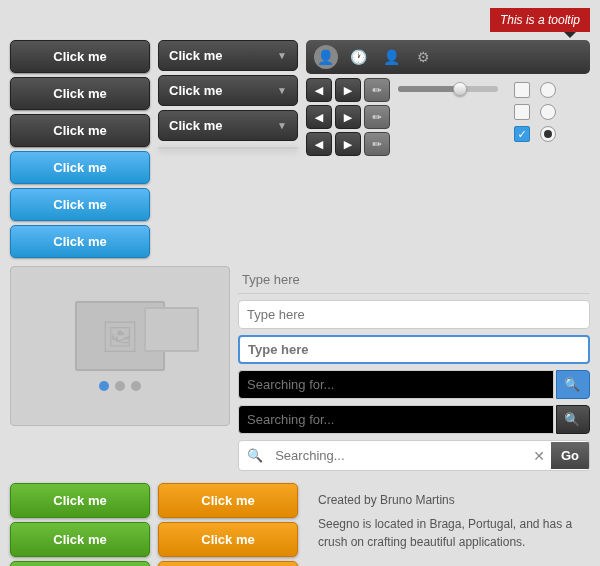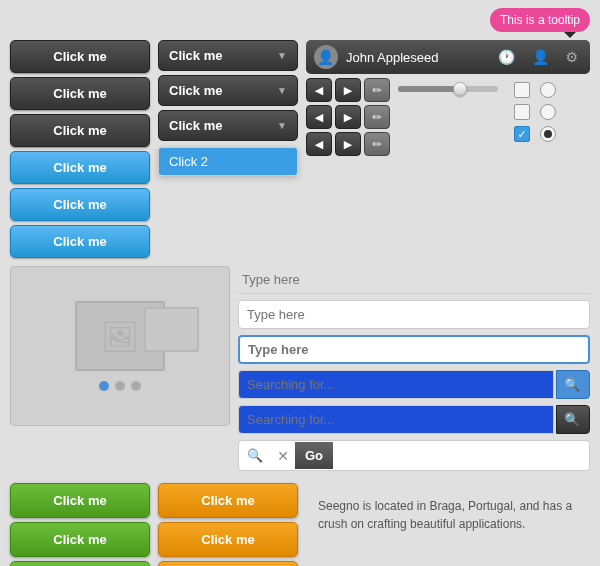--- a/index.html
+++ b/index.html
@@ -20,26 +20,27 @@
       display: flex;
       flex-direction: column;
       gap: 8px;
     }
 
     
     .tooltip-box {
       position: absolute;
       top: 8px;
       right: 10px;
-      background: #ec4899;
+      background: #b91c1c;
       color: #fff;
       font-size: 12px;
       padding: 5px 10px;
-      border-radius: 12px;
+      border-radius: 0;
       z-index: 100;
+      font-style: italic;
     }
     .tooltip-box::after {
       content: '';
       position: absolute;
       bottom: -6px;
       right: 14px;
       border-left: 6px solid transparent;
       border-right: 6px solid transparent;
       border-top: 6px solid #2a2a2a;
     }
@@ -393,21 +394,21 @@
       width: 100%;
       font-weight: bold;
     }
 
     .search-row {
       display: flex;
       gap: 2px;
       align-items: center;
     }
     .search-input {
-      background: #1d4ed8;
+      background: #000000;
       border: 1px solid #ccc;
       border-radius: 4px 0 0 4px;
       padding: 6px 8px;
       font-size: 13px;
       color: #bbb;
       outline: none;
       flex: 1;
     }
     .search-btn-blue {
       background: #4a90d9;
@@ -559,31 +560,29 @@
       </div>
       <div class="dropdown-btn">
         <span>Click me</span>
         <span class="dropdown-arrow">▼</span>
       </div>
       <div class="dropdown-btn">
         <span>Click me</span>
         <span class="dropdown-arrow">▼</span>
       </div>
       <div class="dropdown-menu">
-        <div class="dropdown-item selected">Click 2</div>
       </div>
     </div>
 
     <div class="right-col">
 
       <div class="nav-bar">
         <div class="nav-avatar">
           <span>👤</span>
         </div>
-        <span class="nav-name">John Appleseed</span>
         <span class="nav-icon">🕐</span>
         <span class="nav-icon">👤</span>
         <span class="nav-icon">⚙</span>
       </div>
 
       <div class="controls-row">
         <div class="arrow-grid">
           <div class="arrow-row">
             <div class="arrow-btn">◀</div>
             <div class="arrow-btn">▶</div>
@@ -646,20 +645,21 @@
         <button class="search-btn-blue">🔍</button>
       </div>
 
       <div class="search-row">
         <input type="text" class="search-input" placeholder="Searching for..." style="">
         <button class="search-btn-dark">🔍</button>
       </div>
 
       <div class="search-row2">
         <span class="search-icon-left">🔍</span>
+        <input type="text" class="search-input2" placeholder="Searching..." style="">
         <span class="search-x-btn">✕</span>
         <button class="search-go-btn">Go</button>
       </div>
     </div>
   </div>
 
   <div class="bottom-row">
 
     <div class="green-buttons">
       <button class="btn-green">Click me</button>
@@ -667,17 +667,18 @@
       <button class="btn-green">Click me</button>
     </div>
 
     <div class="orange-buttons">
       <button class="btn-orange">Click me</button>
       <button class="btn-orange">Click me</button>
       <button class="btn-orange">Click me</button>
     </div>
 
     <div class="credit-area">
+      <div>Created by Bruno Martins</div>
       <div style="margin-top:6px;">Seegno is located in Braga, Portugal, and has a crush on crafting beautiful applications.</div>
     </div>
   </div>
 
 </div>
 
 </body></html>

